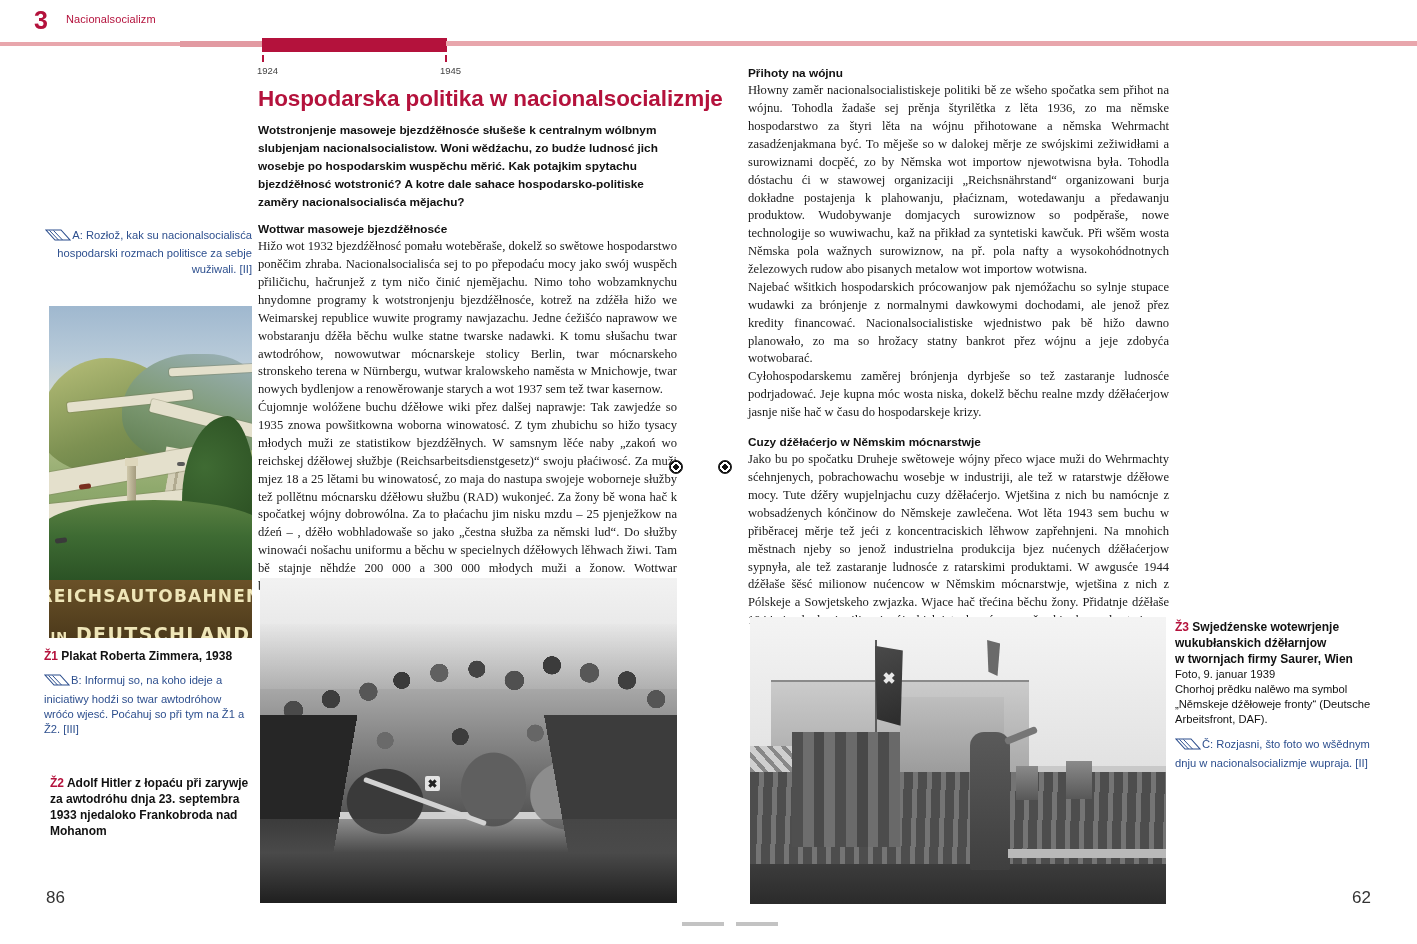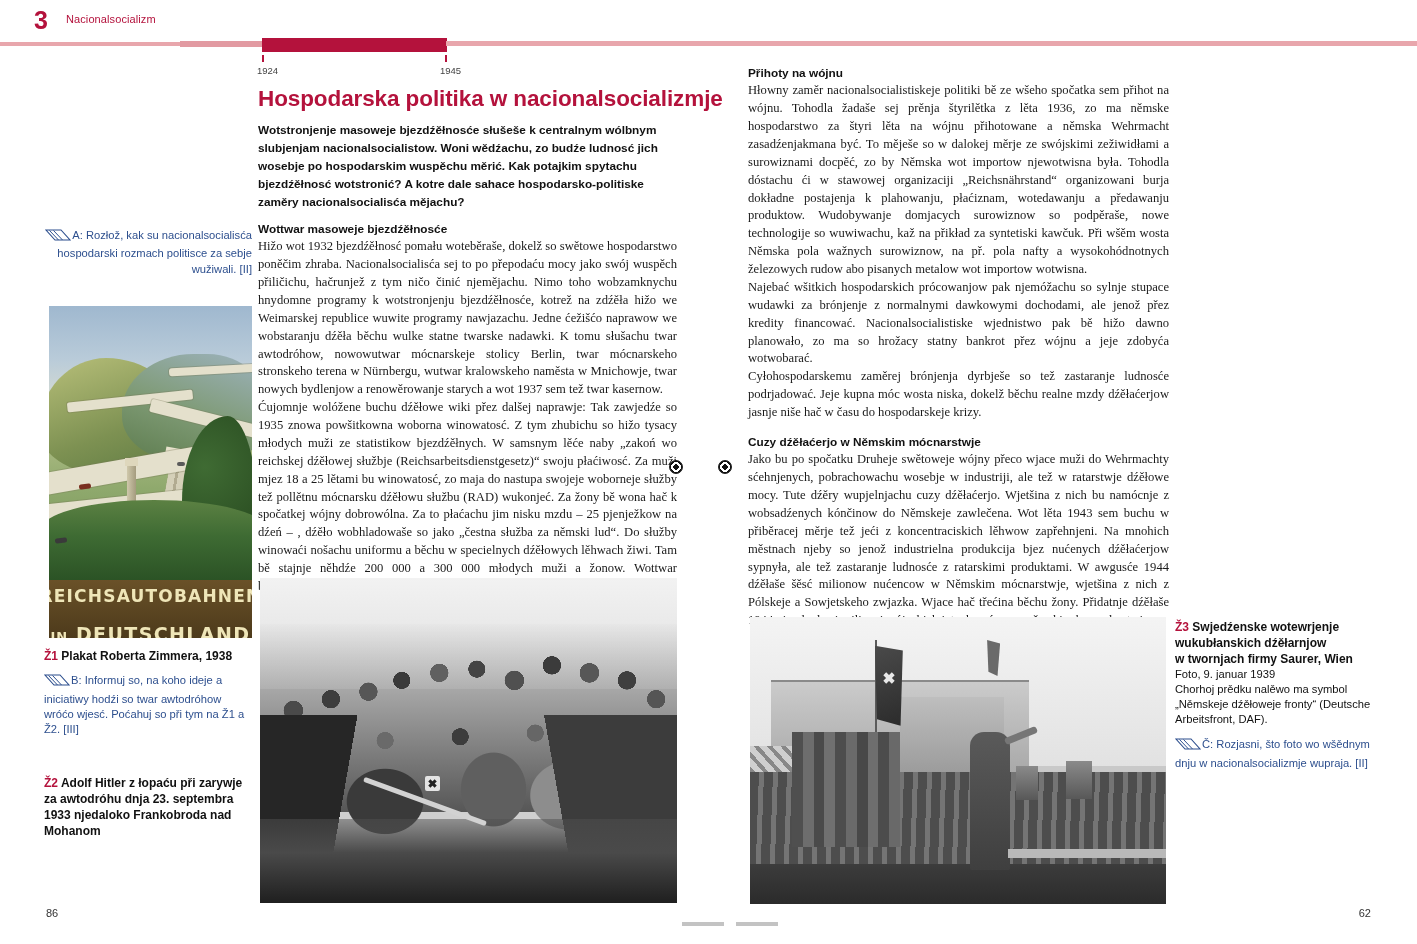--- a/index.html
+++ b/index.html
@@ -372,22 +372,22 @@
   .foot-bar {
     position: absolute; bottom: 18px;
     width: 42px; height: 4px; background: #c3c3c3;
   }
   .foot-bar-a { left: 682px; }
   .foot-bar-b { left: 736px; }
 
   
   .pageno {
     position: absolute;
-    bottom: 25px;
-    font-size: 11px;
+    bottom: 36px;
+    font-size: 17px;
     color: #333;
     text-align: right;
   }
   .pageno-left  { left: 46px; }
   .pageno-right { right: 46px; }
 </style>
 </head>
 <body>
 
 <div class="chapter-num">3</div>
@@ -469,21 +469,21 @@
     <span class="pencil">
       <svg width="26" height="13" viewBox="0 0 26 13">
         <path d="M1 1 L16 1 L25 11 L10 11 Z" fill="none" stroke="#2d4f8e" stroke-width="1.1"></path>
         <path d="M4.5 1.5 L13.5 11" stroke="#2d4f8e" stroke-width="1"></path>
         <path d="M8.5 1.5 L17.5 11" stroke="#2d4f8e" stroke-width="1"></path>
       </svg>
     </span><span>B: Informuj so, na koho ideje a iniciatiwy hodźi so twar awtodróhow wróćo wjesć. Poćahuj so při tym na Ž1 a Ž2. [III]</span>
   </div>
 </div>
 
-<div class="sidebar-left" style="top:775px;">
+<div class="sidebar-left" style="top:775px;margin-left:6px;">
   <div class="fig-label">
     <span class="tag">Ž2</span>
     <span>Adolf Hitler z łopaću při zarywje za awtodróhu dnja 23. septembra 1933 njedaloko Frankobroda nad Mohanom</span>
   </div>
 </div>
 
 <div class="img-frame bw" id="photo-z2">
   <div class="ph2-sky"></div>
   <div class="ph2-crowd"></div>
   <div class="ph2-figs"></div>

